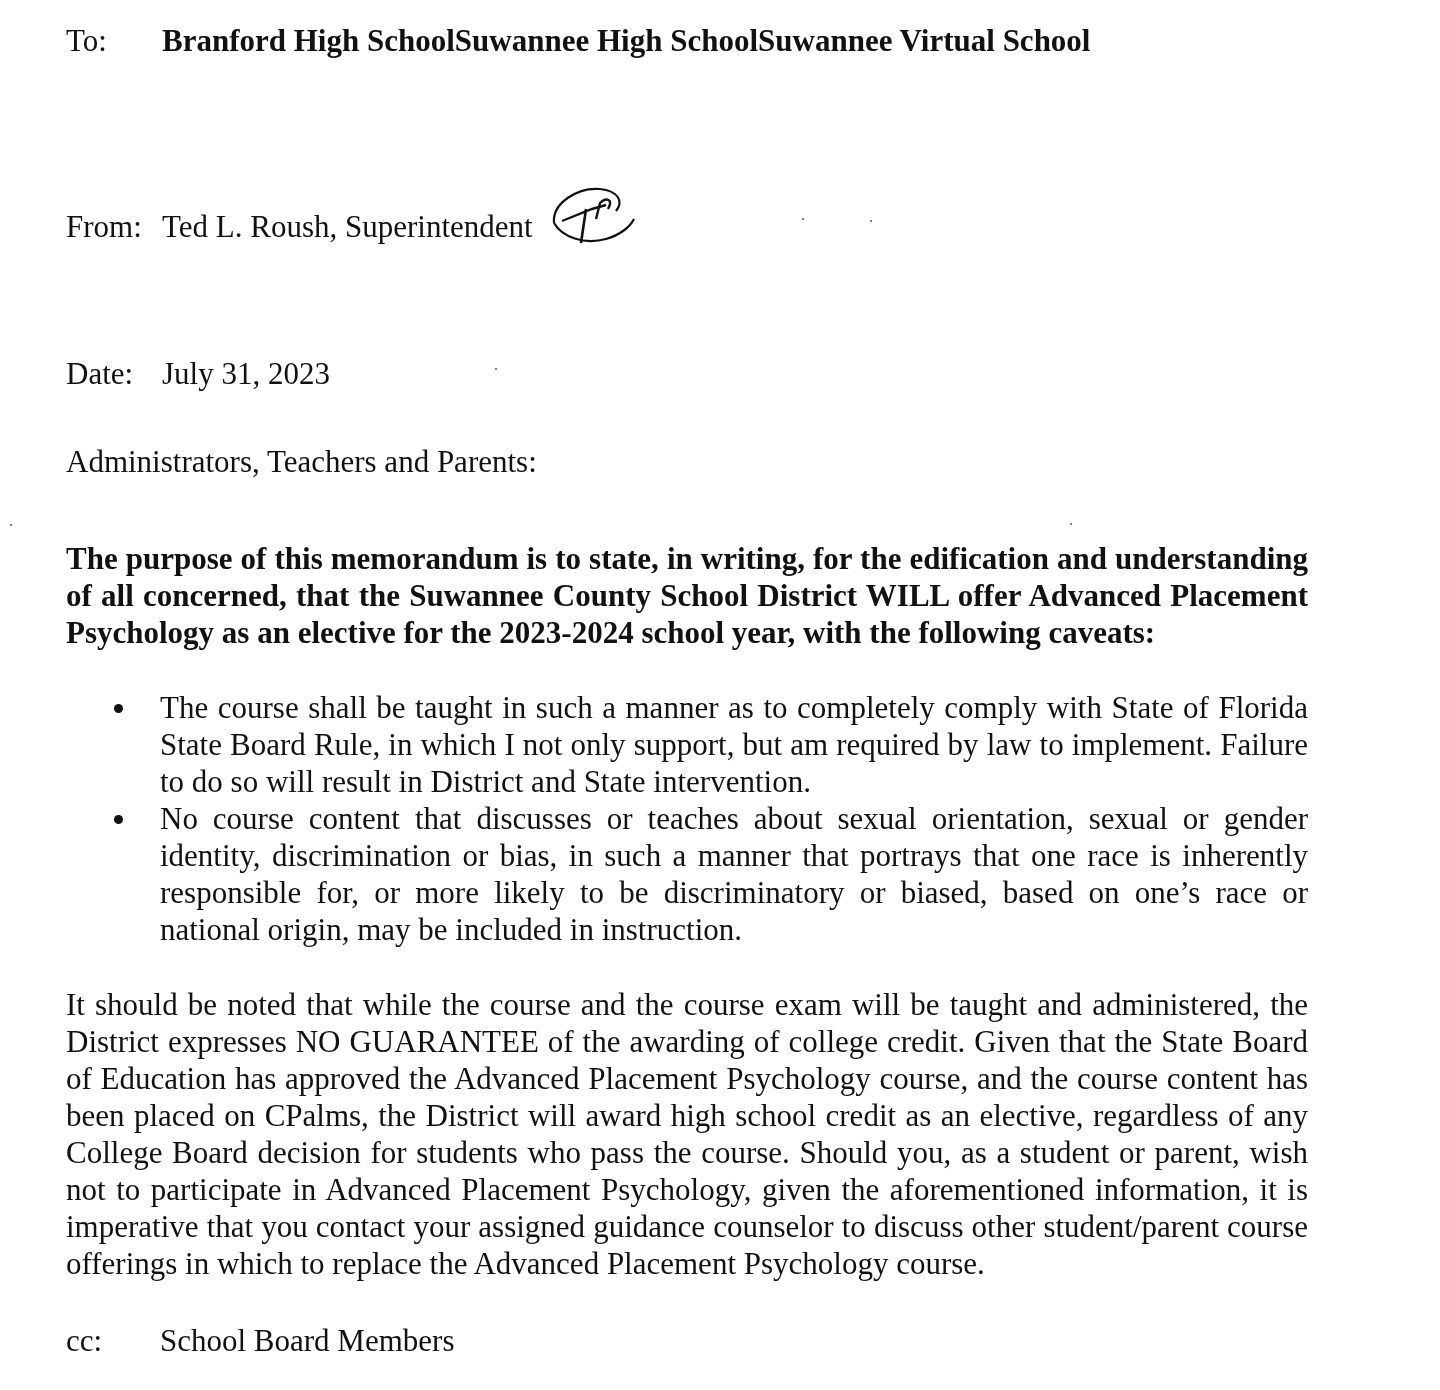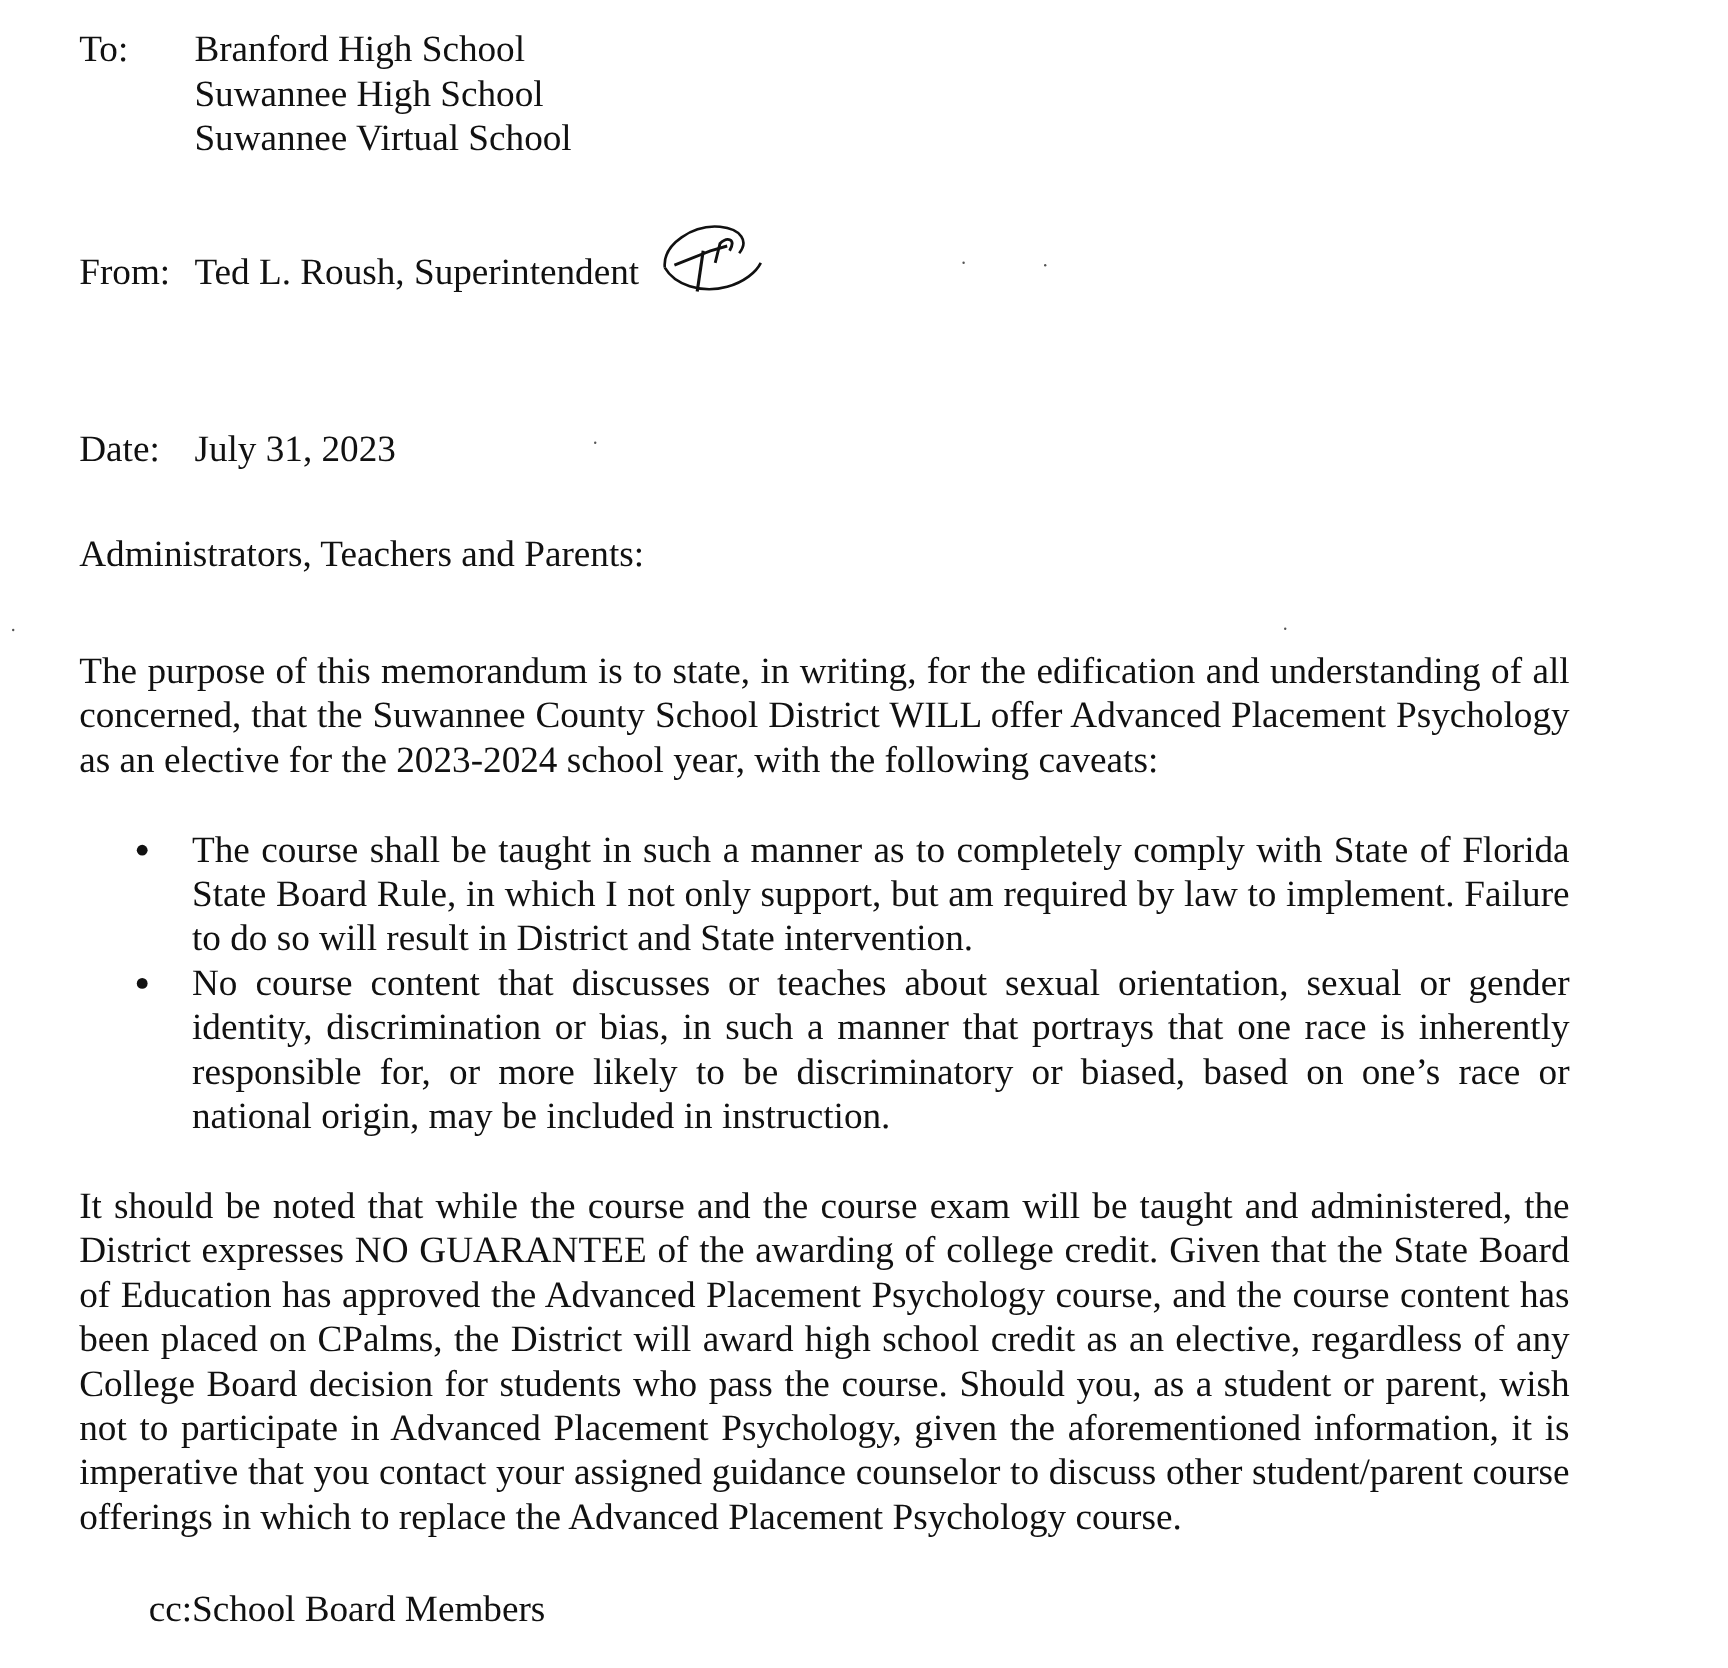--- a/index.html
+++ b/index.html
@@ -27,21 +27,22 @@
       position: absolute;
       left: 66px;
       display: flex;
     }
     .hdr-label {
       width: 96px;
       flex: 0 0 96px;
     }
     .hdr-values {
       display: flex;
-      flex-direction: column;
+      flex-direction: row;
+      font-weight: bold;
     }
     .hdr-values span { display: block; white-space: nowrap; }
     .signature {
       position: absolute;
       left: 548px;
       top: 183px;
       width: 90px;
       height: 70px;
     }
     .salutation {
@@ -82,21 +83,21 @@
       height: 9px;
       border-radius: 50%;
       background: #111;
     }
     .cc-row {
       position: absolute;
       left: 66px;
       top: 1322px;
       display: flex;
     }
-    .cc-label { width: 94px; flex: 0 0 94px; text-align: right; }
+    .cc-label { width: 94px; flex: 0 0 94px; }
     .speck {
       position: absolute;
       width: 2px; height: 2px;
       background: #555;
       border-radius: 50%;
     }
   </style>
 </head>
 <body>
 
@@ -125,21 +126,21 @@
   </svg>
 
 
   <div class="hdr-row" style="top:355px;">
     <span class="hdr-label">Date:</span>
     <span>July 31, 2023</span>
   </div>
 
   <div class="salutation">Administrators, Teachers and Parents:</div>
 
-  <p class="para p1" style="margin:0;">The purpose of this memorandum is to state, in writing, for the edification and understanding of all concerned, that the Suwannee County School District WILL offer Advanced Placement Psychology as an elective for the 2023-2024 school year, with the following caveats:</p>
+  <p class="para p1" style="margin:0;font-weight:bold;">The purpose of this memorandum is to state, in writing, for the edification and understanding of all concerned, that the Suwannee County School District WILL offer Advanced Placement Psychology as an elective for the 2023-2024 school year, with the following caveats:</p>
 
   <ul class="bullets">
     <li class="bullet-item">
       <span class="bullet-dot"></span>
       <span>The course shall be taught in such a manner as to completely comply with State of Florida State Board Rule, in which I not only support, but am required by law to implement. Failure to do so will result in District and State intervention.</span>
     </li>
     <li class="bullet-item">
       <span class="bullet-dot"></span>
       <span>No course content that discusses or teaches about sexual orientation, sexual or gender identity, discrimination or bias, in such a manner that portrays that one race is inherently responsible for, or more likely to be discriminatory or biased, based on one’s race or national origin, may be included in instruction.</span>
     </li>

